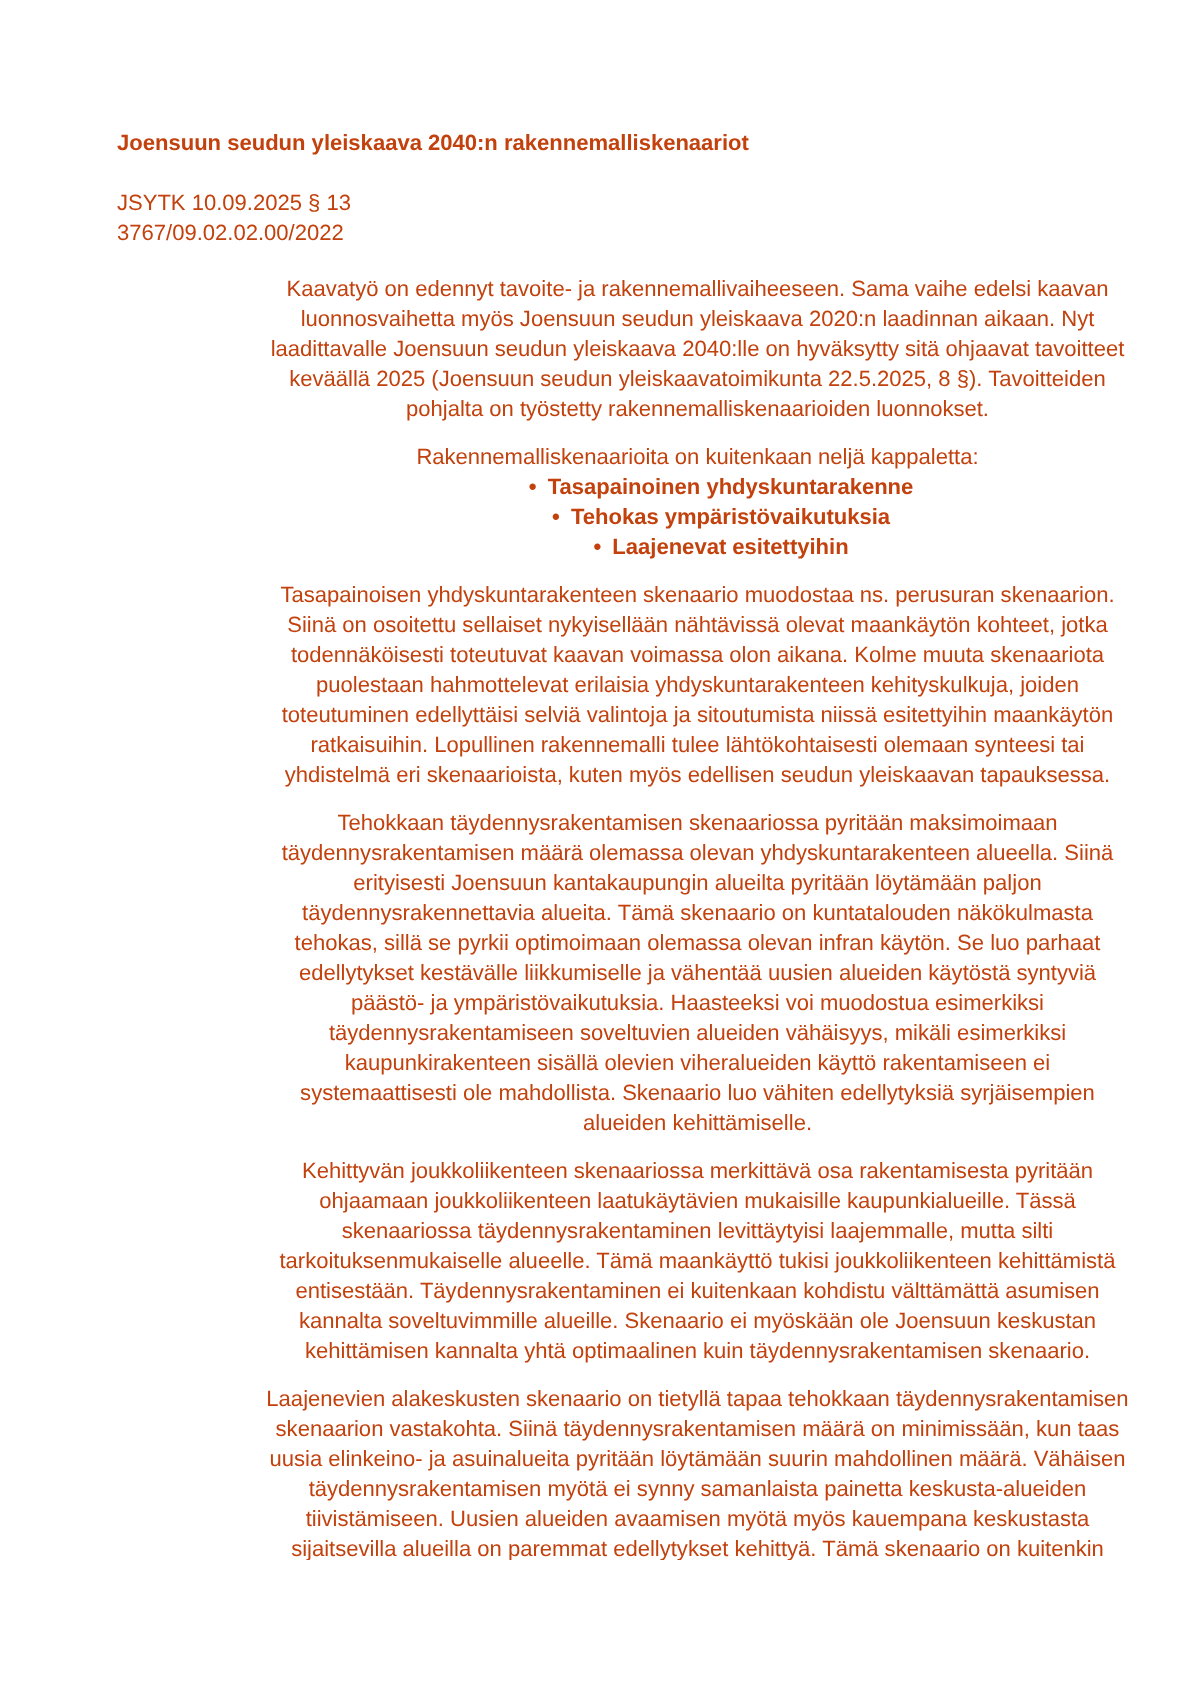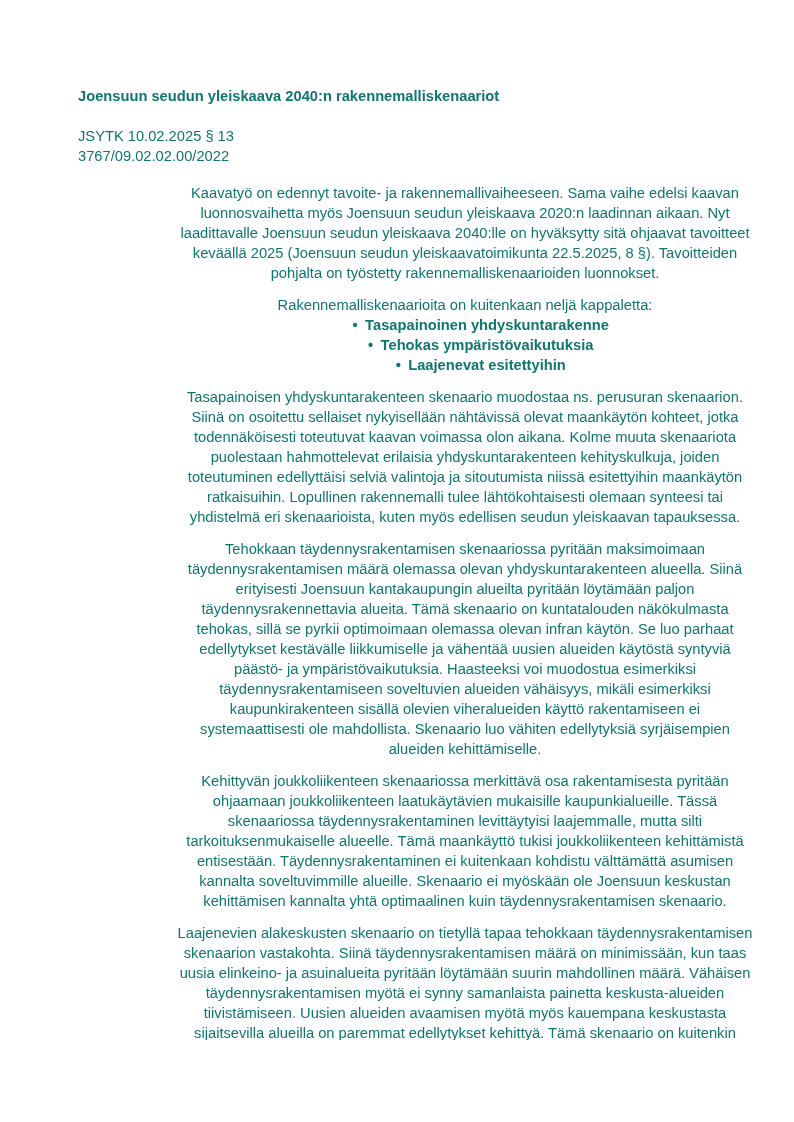--- a/index.html
+++ b/index.html
@@ -5,21 +5,21 @@
   html, body {
     margin: 0;
     padding: 0;
     background: #ffffff;
   }
   .page {
     position: relative;
     width: 794px;
     height: 1040px;
     background: #ffffff;
-    color: #0f766e;
+    color: #c2410c;
     font-family: "Liberation Sans", sans-serif;
     font-size: 14.7px;
     line-height: 20px;
     overflow: hidden;
   }
   .doc-title {
     position: absolute;
     left: 78px;
     top: 86px;
     margin: 0;
@@ -63,21 +63,21 @@
   }
 </style>
 </head>
 <body>
 
 <div class="page">
 
   <h1 class="doc-title">Joensuun seudun yleiskaava 2040:n rakennemalliskenaariot</h1>
 
   <div class="meta-block">
-    <div>JSYTK 10.02.2025 § 13</div>
+    <div>JSYTK 10.09.2025 § 13</div>
     <div>3767/09.02.02.00/2022</div>
   </div>
 
   <div class="body-block">
 
     <p>Kaavatyö on edennyt tavoite- ja rakennemallivaiheeseen. Sama vaihe edelsi kaavan luonnosvaihetta myös Joensuun seudun yleiskaava 2020:n laadinnan aikaan. Nyt laadittavalle Joensuun seudun yleiskaava 2040:lle on hyväksytty sitä ohjaavat tavoitteet keväällä 2025 (Joensuun seudun yleiskaavatoimikunta 22.5.2025, 8 §). Tavoitteiden pohjalta on työstetty rakennemalliskenaarioiden luonnokset.</p>
 
     <p class="list-intro">Rakennemalliskenaarioita on kuitenkaan neljä kappaletta:</p>
 
     <ul class="scenario-list">

